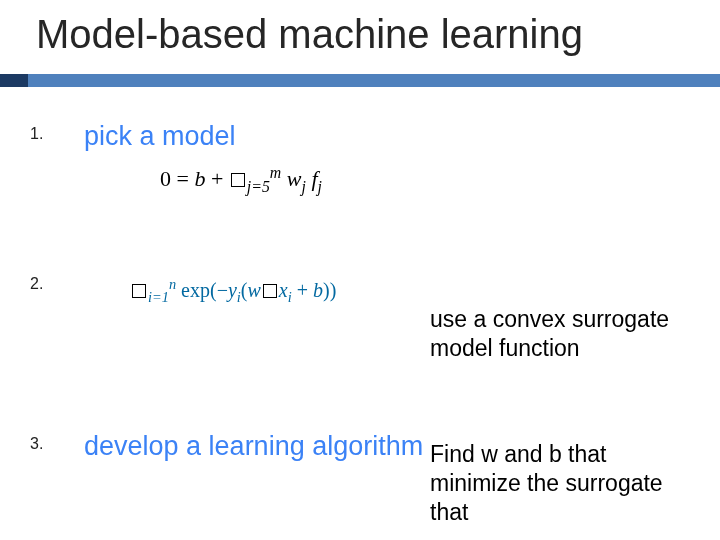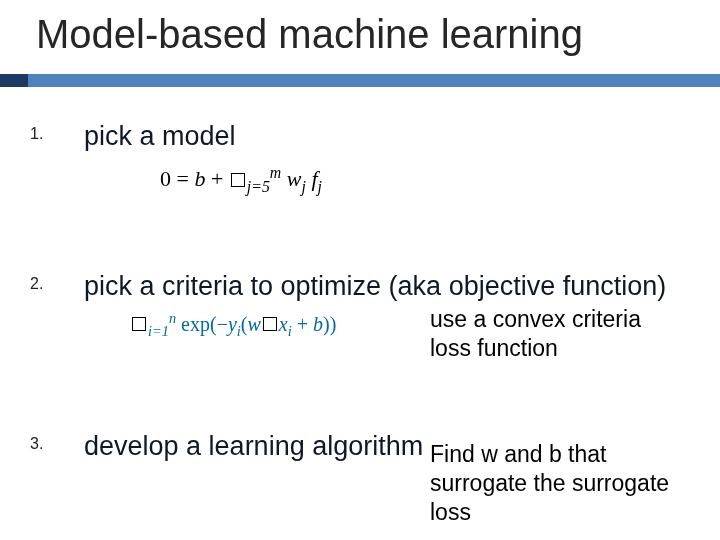--- a/index.html
+++ b/index.html
@@ -60,21 +60,21 @@
     top: 5px;
     width: 36px;
     font-size: 16px;
     text-align: left;
     color: #222;
   }
   .txt {
     margin-left: 54px;
     font-size: 27px;
     line-height: 1.25;
-    color: #0f172a;
+    color: #3b82f6;
   }
   .formula {
     font-family: 'Times New Roman', Times, serif;
     font-size: 22px;
     margin-top: 10px;
     margin-left: 130px;
     color: #000;
   }
   .formula2 {
     font-family: 'Times New Roman', Times, serif;
@@ -127,27 +127,26 @@
   <div class="list-area">
 
     <div class="li block1">
       <div class="num">1.</div>
       <div class="txt">pick a model</div>
       <div class="formula">0 = <span class="ital">b</span> + <span class="sqbox"></span><span class="sub">j=5</span><span class="sup">m</span>&nbsp;<span class="ital">w</span><span class="sub">j</span>&nbsp;<span class="ital">f</span><span class="sub">j</span></div>
     </div>
 
     <div class="li block2">
       <div class="num">2.</div>
-      <div class="txt">pick a criteria to optimize (aka objective function)</div>
       <div class="formula2"><span class="sqbox"></span><span class="sub">i=1</span><span class="sup">n</span>&nbsp;exp(−<span class="ital">y</span><span class="sub">i</span>(<span class="ital">w</span><span class="sqbox"></span><span class="ital">x</span><span class="sub">i</span> + <span class="ital">b</span>))</div>
     </div>
 
     <div class="li block3">
       <div class="num">3.</div>
       <div class="txt">develop a learning algorithm</div>
     </div>
 
   </div>
 
-  <div class="note note1">use a convex criteria loss function</div>
-  <div class="note note2">Find w and b that surrogate the surrogate loss</div>
+  <div class="note note1">use a convex surrogate model function</div>
+  <div class="note note2">Find w and b that minimize the surrogate that</div>
 
 </div>
 
 </body></html>

